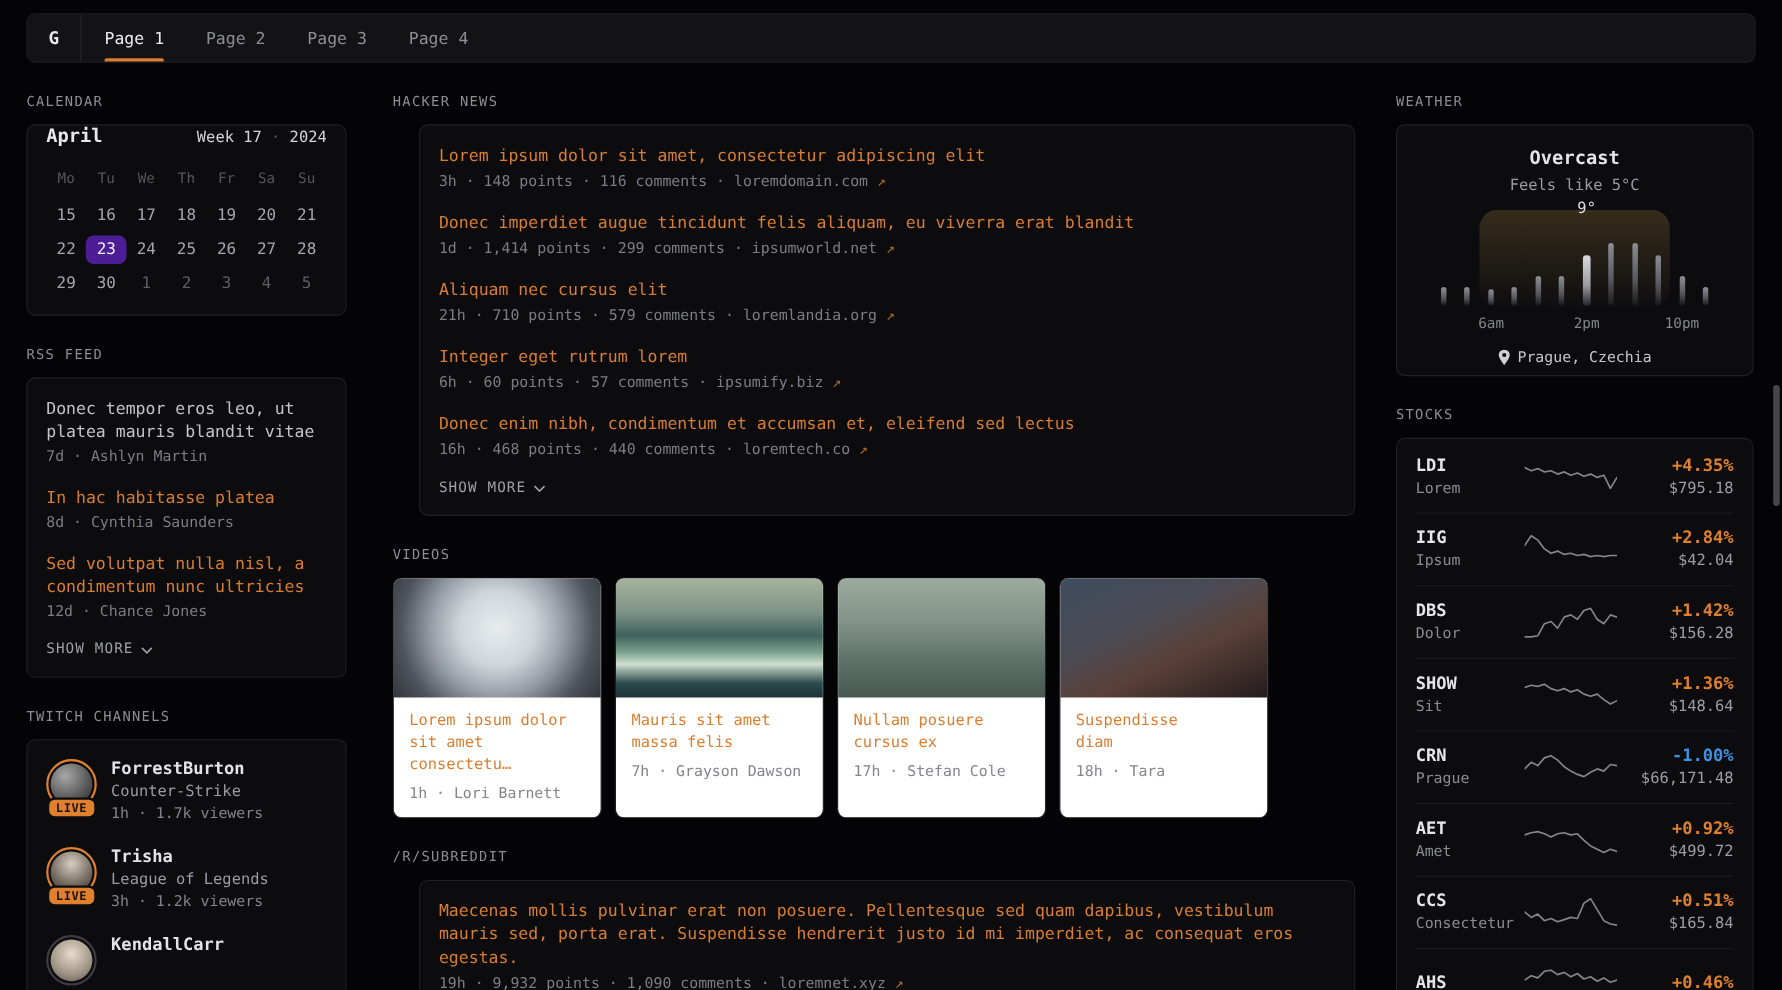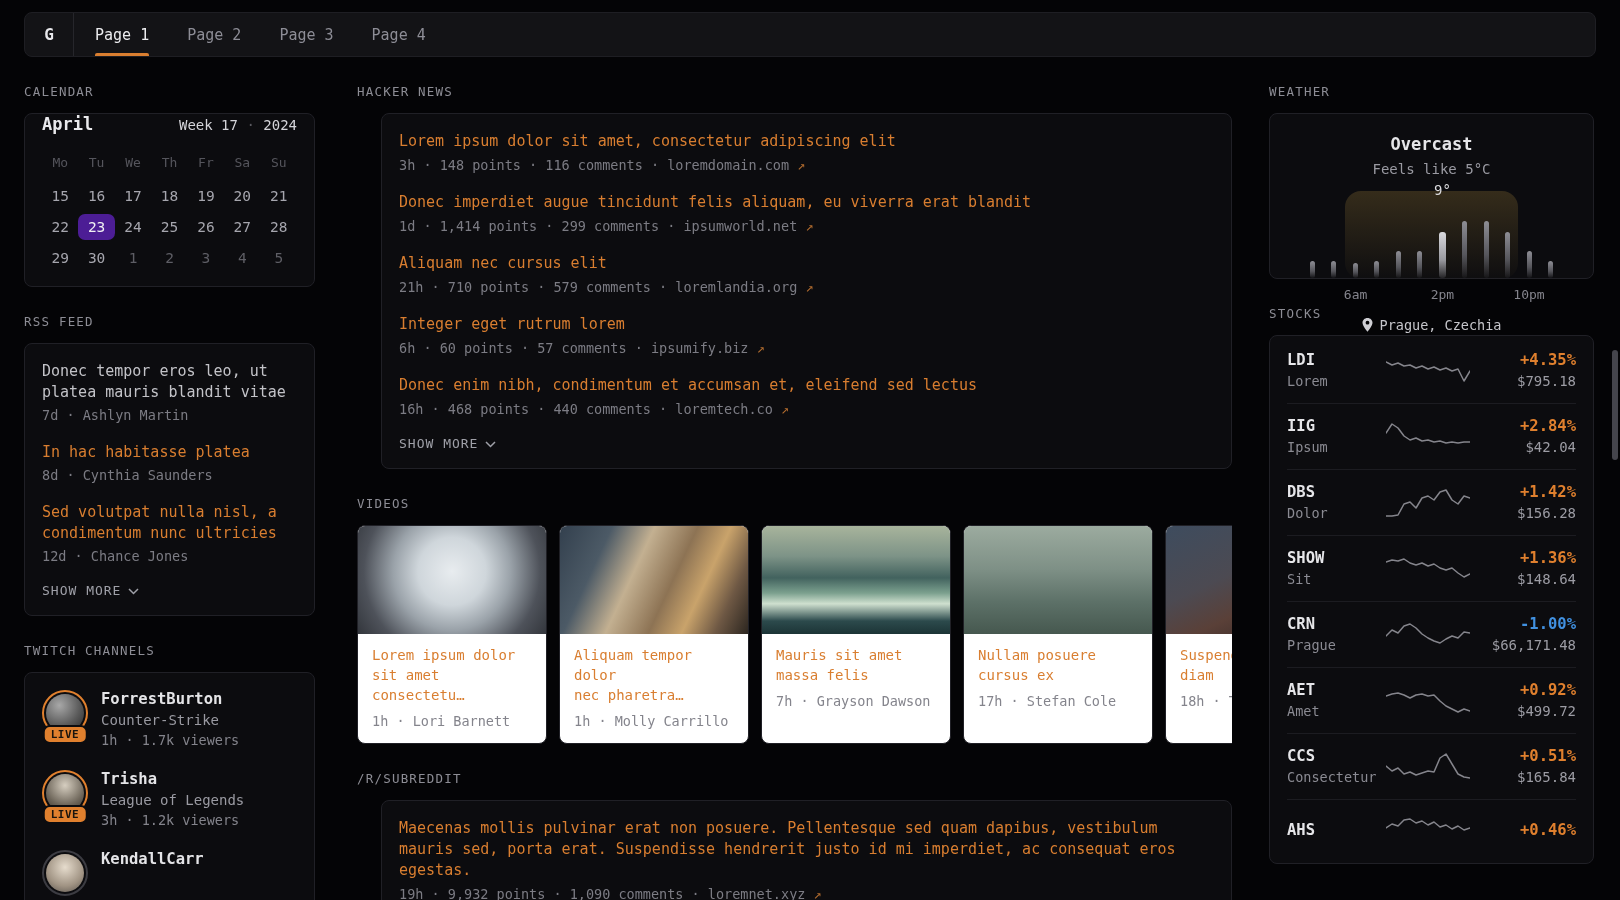--- a/index.html
+++ b/index.html
@@ -106,21 +106,21 @@
   .thumb-camera { background:linear-gradient(115deg, #33404e 0%, #4c5a66 22%, #c3b091 40%, #8d7354 58%, #c9a36b 72%, #6e5844 86%, #2c2620 100%); }
   .thumb-sea { background:linear-gradient(180deg, #a8b49c 0%, #7d9387 28%, #42625e 48%, #7ba08e 62%, #cfe0cf 72%, #2c4a4c 88%, #1c3436 100%); }
   .thumb-canoe { background:linear-gradient(180deg, #9cab9f 0%, #7e9086 40%, #5d7168 70%, #46584f 100%); }
   .thumb-silhouette { background:linear-gradient(155deg, #3e4c5e 0%, #4c4a52 40%, #5a4038 62%, #241c1e 100%); }
   .video-title {
     color:#d97e30; font-size:14px; line-height:20px; padding:11px 14px 0;
     white-space:pre-line;
   }
   .video-meta { color:#84848c; font-size:13.5px; padding:8px 14px 14px; }
   
-  .weather-card { padding:20px 17px 19px; height:166px; }
+  .weather-card { padding:20px 17px 19px; height:229px; }
   .w-cond { text-align:center; font-size:17px; font-weight:bold; color:#e6e6e9; }
   .w-feels { text-align:center; font-size:14px; color:#9a9aa2; margin-top:7px; }
   .w-chart { position:relative; width:260px; height:90px; margin:14px auto 0; }
   .w-daylight {
     position:absolute; left:16.7%; width:66.6%; top:0; bottom:2px;
     background:linear-gradient(180deg, rgba(148,118,54,.30), rgba(148,118,54,.02));
     border-radius:16px;
   }
   .w-bars { position:absolute; left:0; right:0; bottom:3px; height:62px; display:flex; align-items:flex-end; justify-content:space-around; }
   .wbar { width:5px; border-radius:3px; background:linear-gradient(180deg,#8e8e95 0%,#55555b 60%,rgba(60,60,66,.15) 100%); }
@@ -320,26 +320,20 @@
     <div class="section">
       <div class="section-label">VIDEOS</div>
       <div class="video-row" id="video-row">
           <div class="video-card">
             <div class="thumb thumb-towers"></div>
             <div class="video-title">Lorem ipsum dolor
 sit amet consectetu…</div>
             <div class="video-meta">1h · Lori Barnett</div>
           </div>
           <div class="video-card">
-            <div class="thumb thumb-camera"></div>
-            <div class="video-title">Aliquam tempor dolor
-nec pharetra…</div>
-            <div class="video-meta">1h · Molly Carrillo</div>
-          </div>
-          <div class="video-card">
             <div class="thumb thumb-sea"></div>
             <div class="video-title">Mauris sit amet
 massa felis</div>
             <div class="video-meta">7h · Grayson Dawson</div>
           </div>
           <div class="video-card">
             <div class="thumb thumb-canoe"></div>
             <div class="video-title">Nullam posuere
 cursus ex</div>
             <div class="video-meta">17h · Stefan Cole</div>

